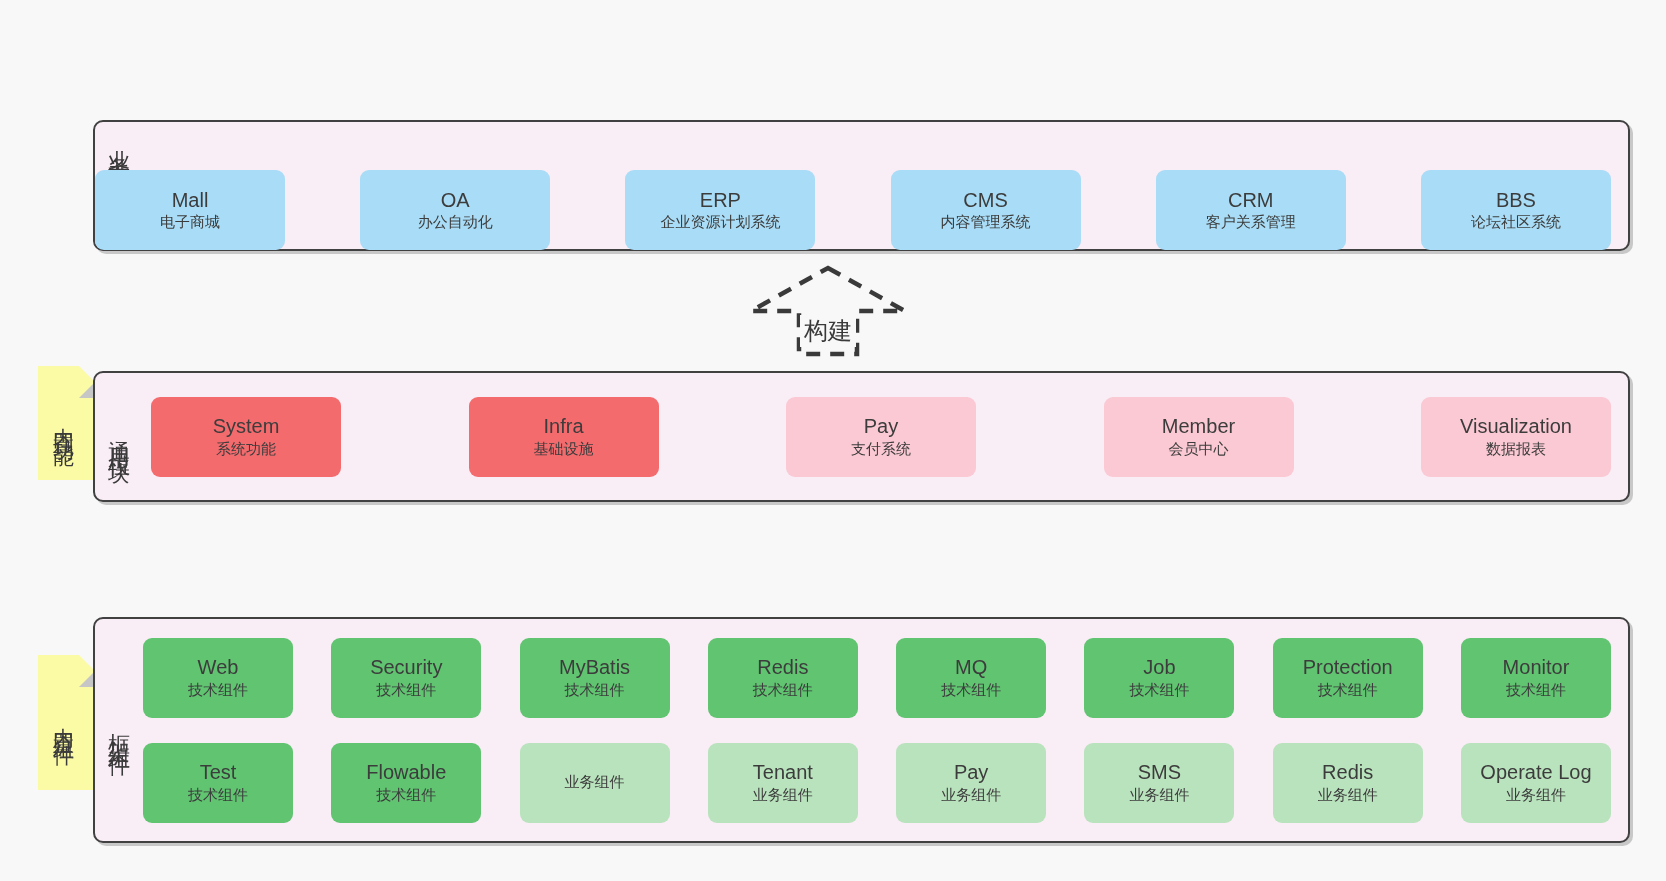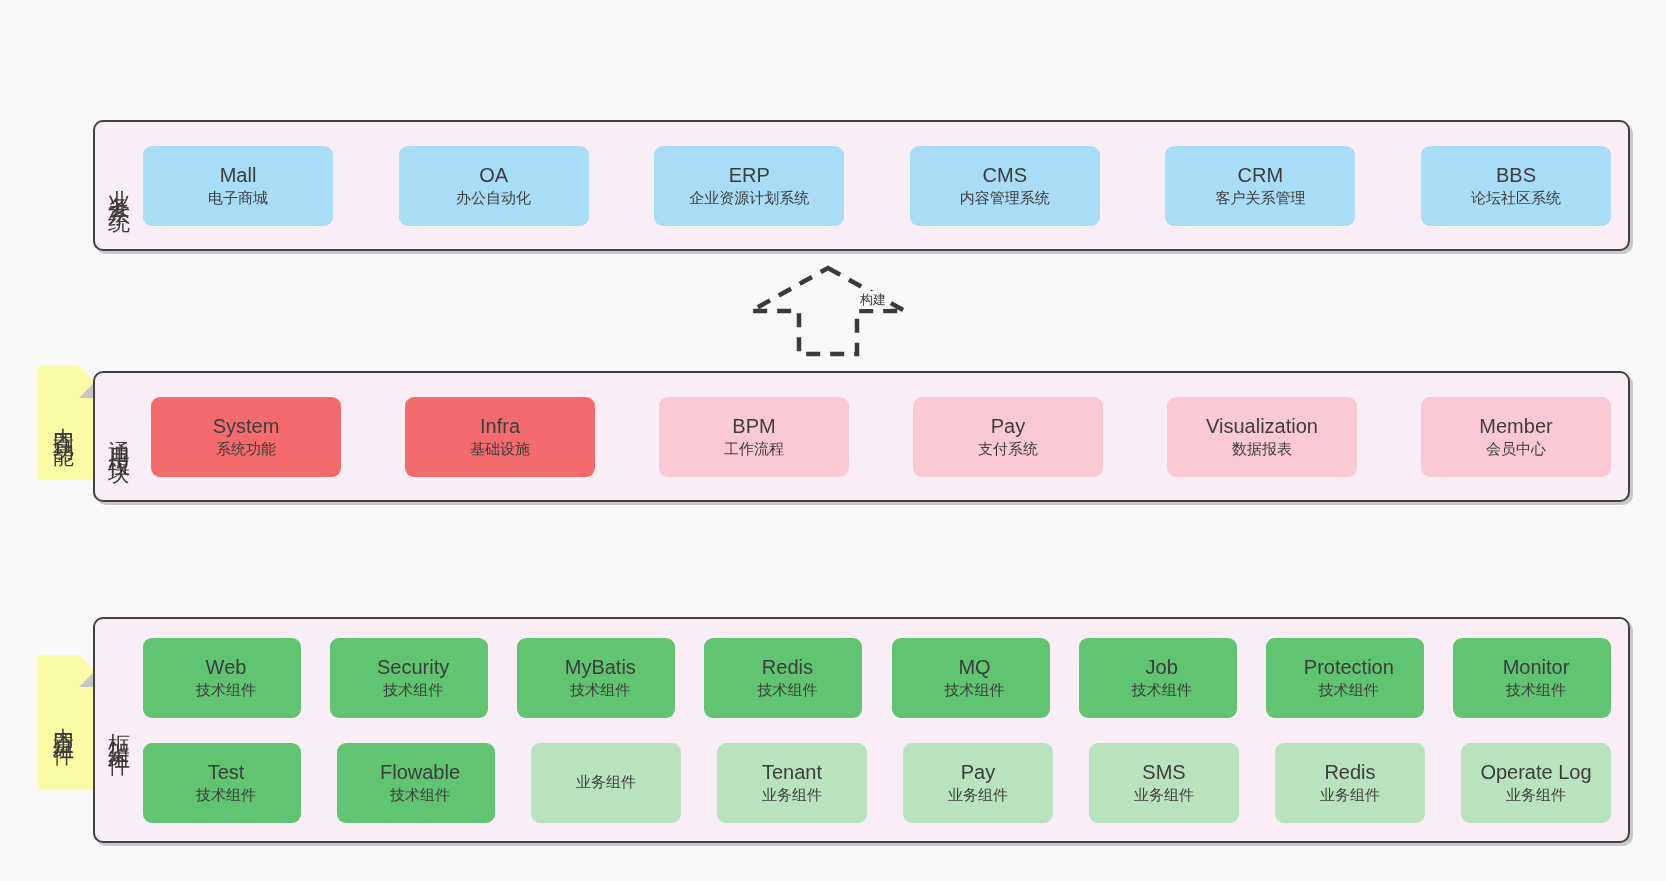--- a/index.html
+++ b/index.html
@@ -19,21 +19,21 @@
     left: 93px;
     width: 1537px;
     box-sizing: border-box;
     background: var(--band-bg, #f9edf6);
     border: 2px solid var(--band-border, #414141);
     border-radius: 10px;
     box-shadow: 3px 3px 0 rgba(90, 90, 90, 0.30);
     display: flex;
     z-index: 2;
   }
-  #band-business   { top: 120px; height: 131px; }
+  #band-business   { top: 120px; height: 131px; flex-direction: column; }
   #band-modules    { top: 371px; height: 131px; gap: 8px; }
   #band-components { top: 617px; height: 226px; }
 
   .band-label {
     width: 48px;
     flex: 0 0 48px;
     display: flex;
     align-items: center;
     justify-content: center;
   }
@@ -66,21 +66,21 @@
   }
   .box .en { font-size: 20px; max-width: 180px; }
   .box .zh { font-size: 15px; }
   #band-business .box, #band-modules .box { width: 190px; }
   #band-components .box { width: 150px; }
   #band-components .box .en { max-width: 142px; }
 
   .blue        { background: var(--blue, #a9dcf6); }
   .red         { background: var(--red, #f46b6e); }
   .pink        { background: var(--pink, #fbc9d3); }
-  .green       { background: var(--green, #60c471); padding-left: 8px; }
+  .green       { background: var(--green, #60c471); }
   .green-light { background: var(--green-light, #b9e3bd); }
 
   
   .sticky {
     position: absolute;
     left: 38px;
     width: 57px;
     background: var(--sticky-yellow, #fbfaa5);
     z-index: 1;
     display: flex;
@@ -119,28 +119,27 @@
   .arrow svg { position: absolute; inset: 0; }
   .arrow path {
     fill: none;
     stroke: #3a3a3a;
     stroke-width: 4.5;
     stroke-dasharray: 14 10;
   }
   .arrow .arrow-label {
     position: absolute;
     left: 50%;
-    top: 28px;
+    top: 52px;
     transform: translateX(-50%);
     background: var(--page-bg, #f8f8f8);
     padding: 0 4px;
-    font-size: 13px;
+    font-size: 24px;
     color: #3a3a3a;
     white-space: nowrap;
-    margin-left: 45px;
   }
 </style>
 </head>
 <body>
 
 <div class="canvas">
 
   <div class="sticky" id="sticky-functions">
     <div class="fold"></div>
     <span>内置功能</span>
@@ -200,34 +199,30 @@
         <div class="row">
           <div class="box red">
             <div class="en">System</div>
             <div class="zh">系统功能</div>
           </div>
           <div class="box red">
             <div class="en">Infra</div>
             <div class="zh">基础设施</div>
           </div>
           <div class="box pink">
-            <div class="en">BPM</div>
-            <div class="zh">工作流程</div>
-          </div>
-          <div class="box pink">
             <div class="en">Pay</div>
             <div class="zh">支付系统</div>
+          </div>
+          <div class="box pink">
+            <div class="en">Member</div>
+            <div class="zh">会员中心</div>
           </div>
           <div class="box pink">
             <div class="en">Visualization</div>
             <div class="zh">数据报表</div>
-          </div>
-          <div class="box pink">
-            <div class="en">Member</div>
-            <div class="zh">会员中心</div>
           </div>
         </div>
       </div>
   </div>
 
 
   <div class="band" id="band-components">
     <div class="band-label">
       <span>框架组件</span>
     </div>

